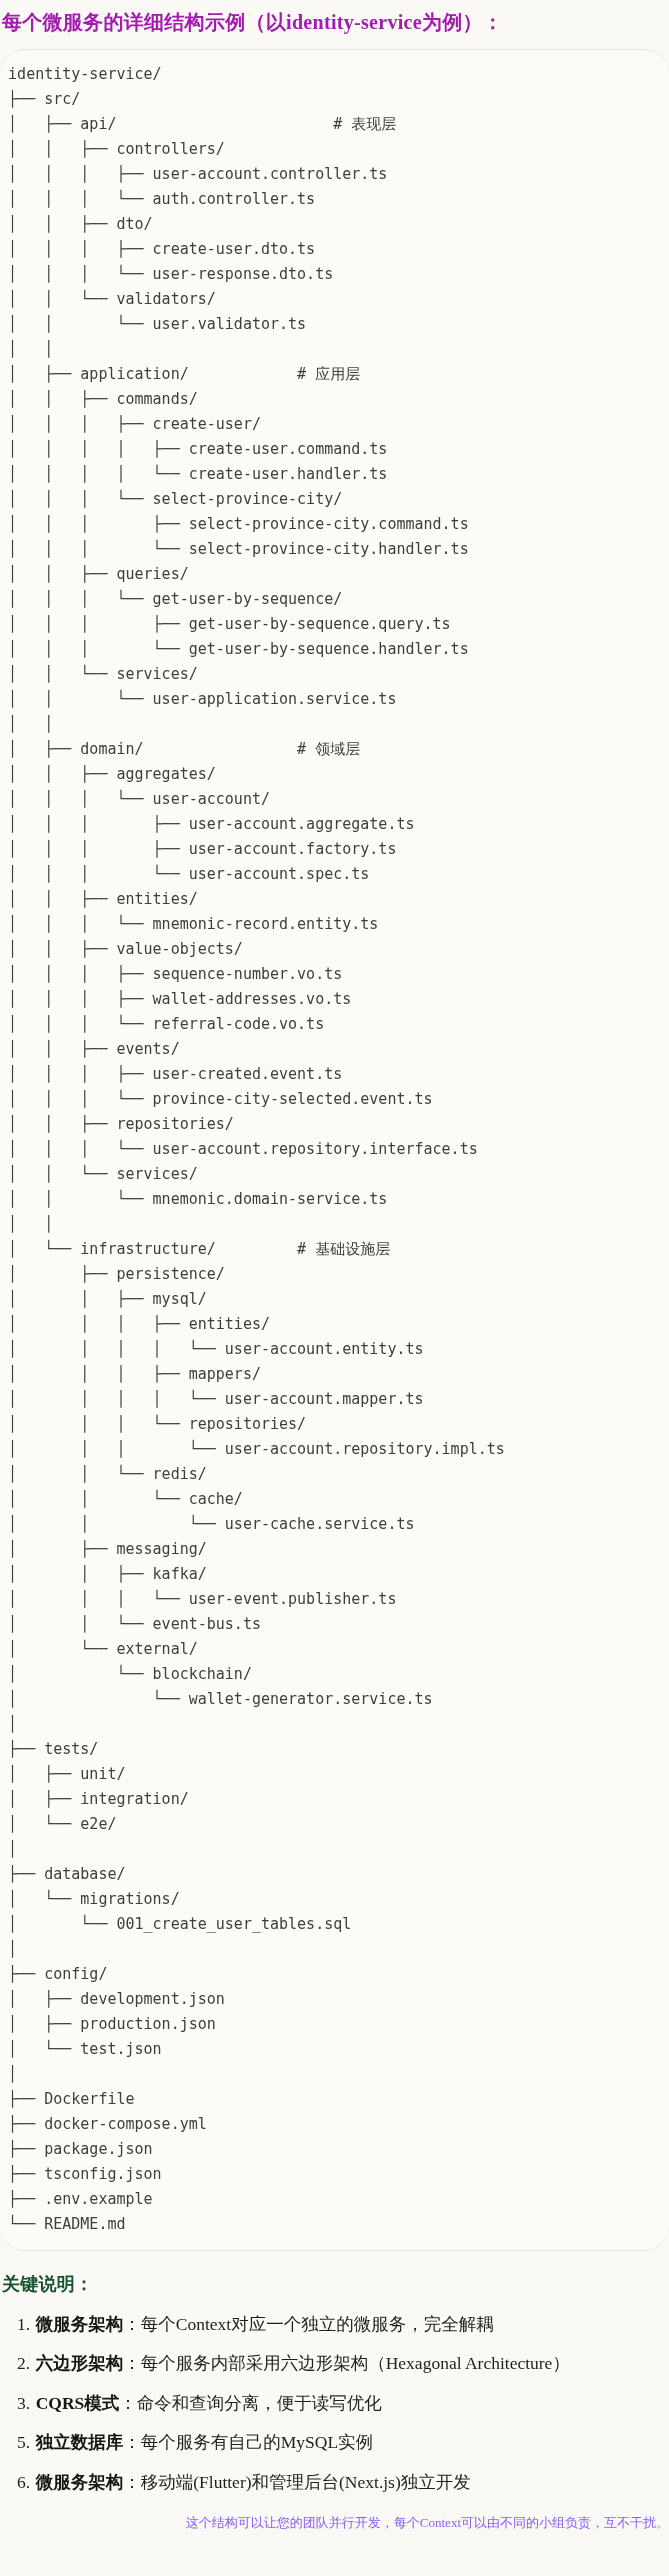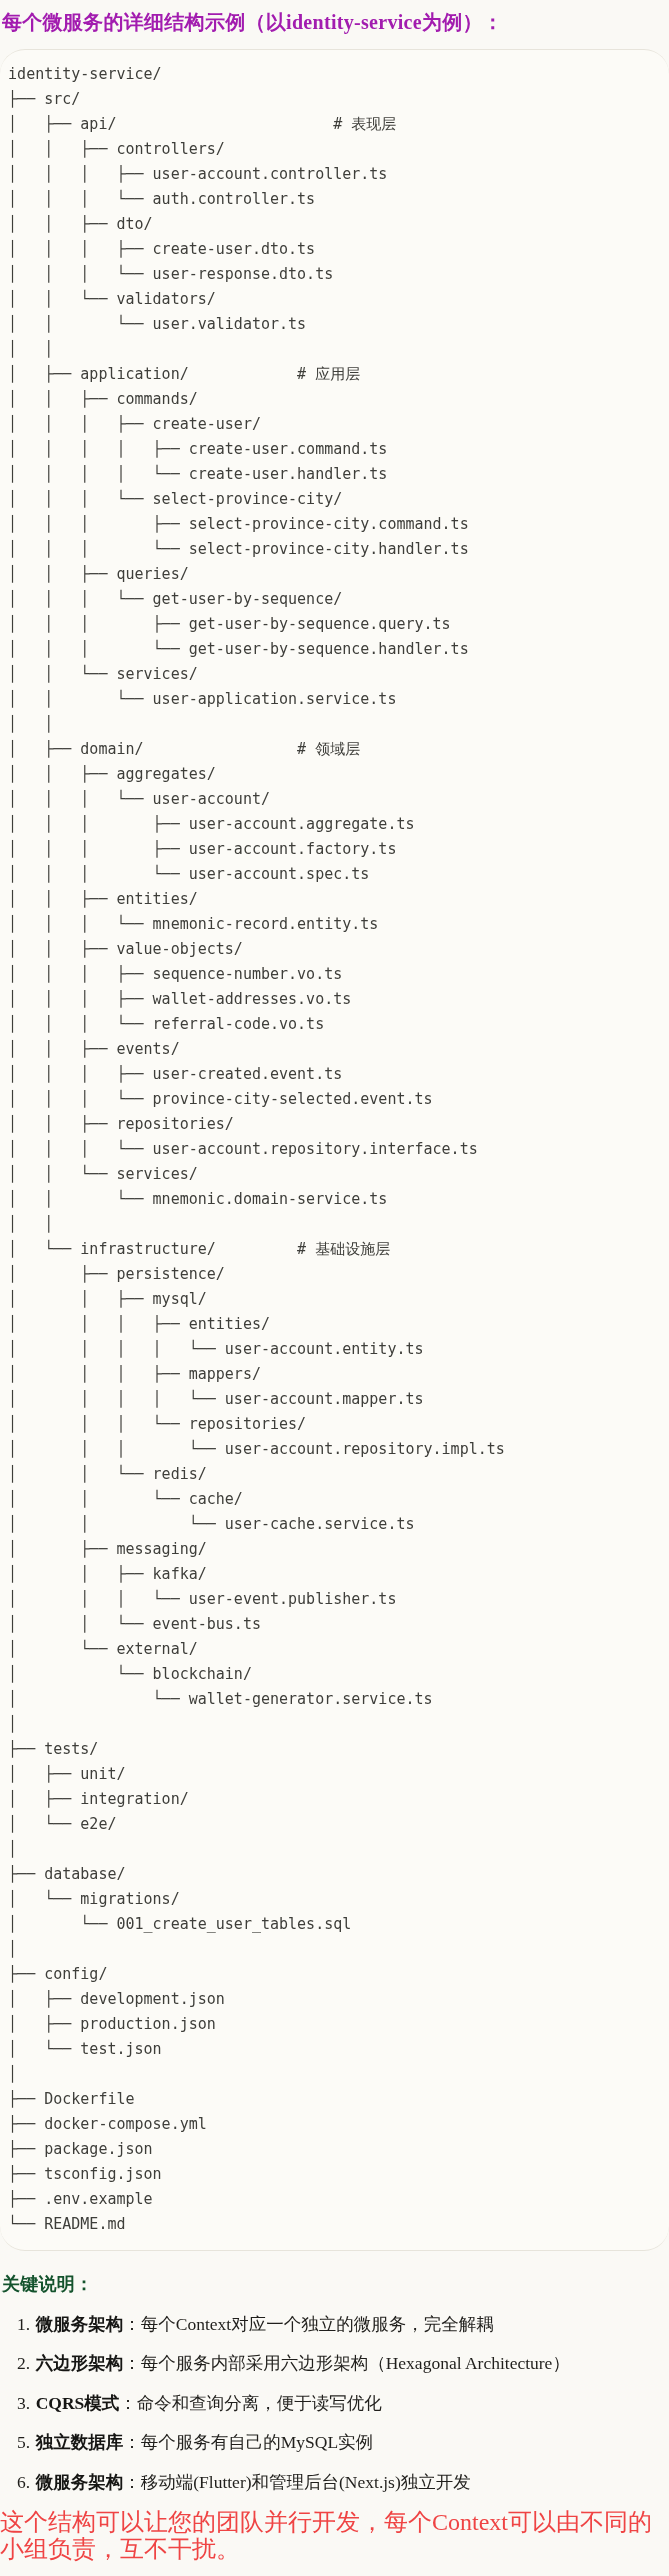--- a/index.html
+++ b/index.html
@@ -56,24 +56,25 @@
     color: #201f1c;
   }
   .note-num {
     margin-right: 5.6px;
   }
   .note-label {
     font-weight: 700;
     color: #161614;
   }
   .closing {
-    font-size: 24px;
+    font-size: 13px;
     line-height: 27px;
     margin: 13.8px 0 7.5px 0;
-    color: #ef4444;
+    color: #8b5cf6;
+    text-align: right;
   }
 </style>
 </head>
 <body>
 
 <main>
 
   <h3 class="page-title">每个微服务的详细结构示例（以identity-service为例）：</h3>
 
   <div class="codeblock">

